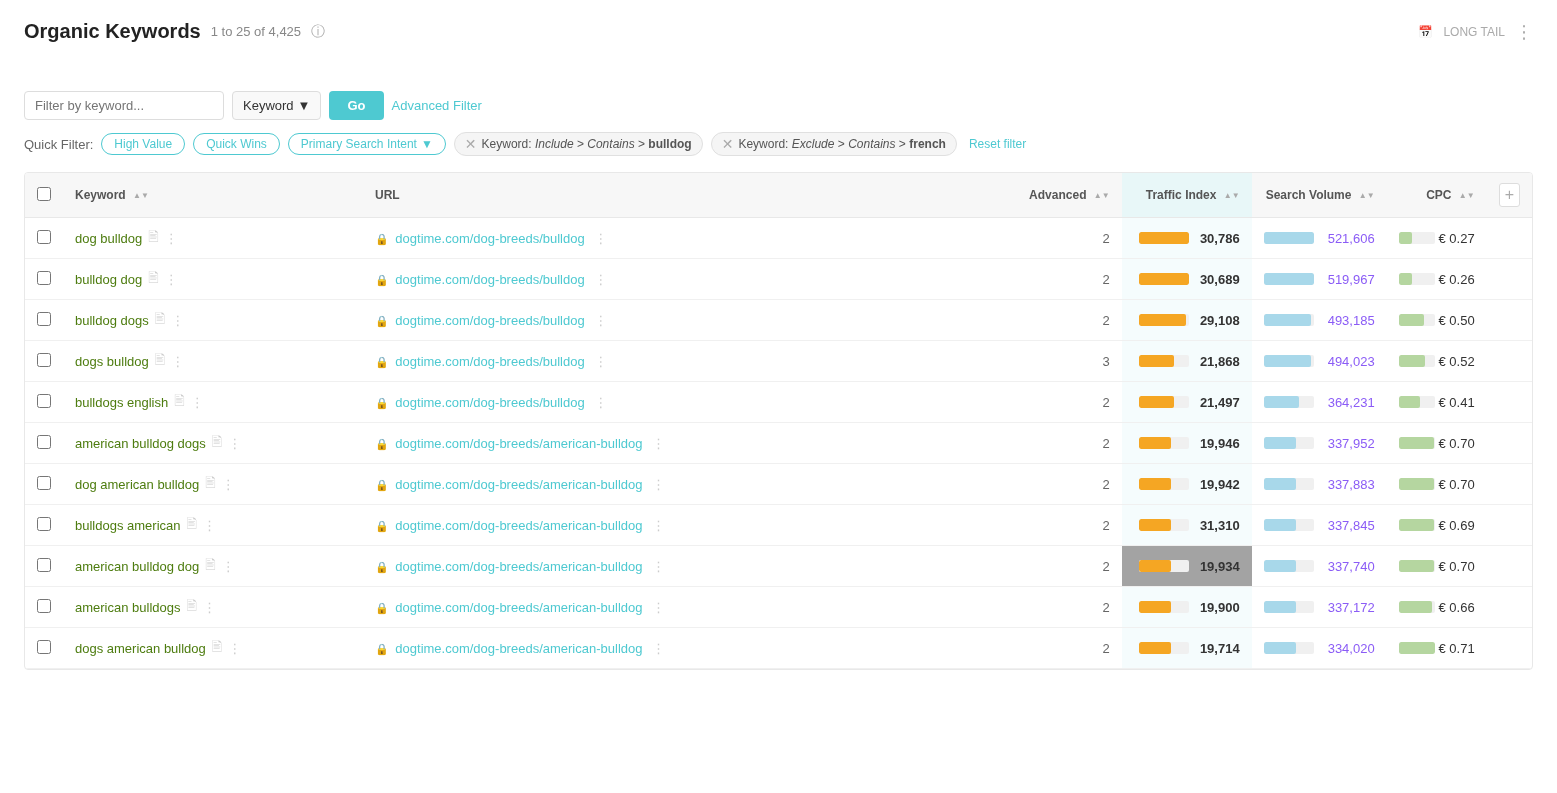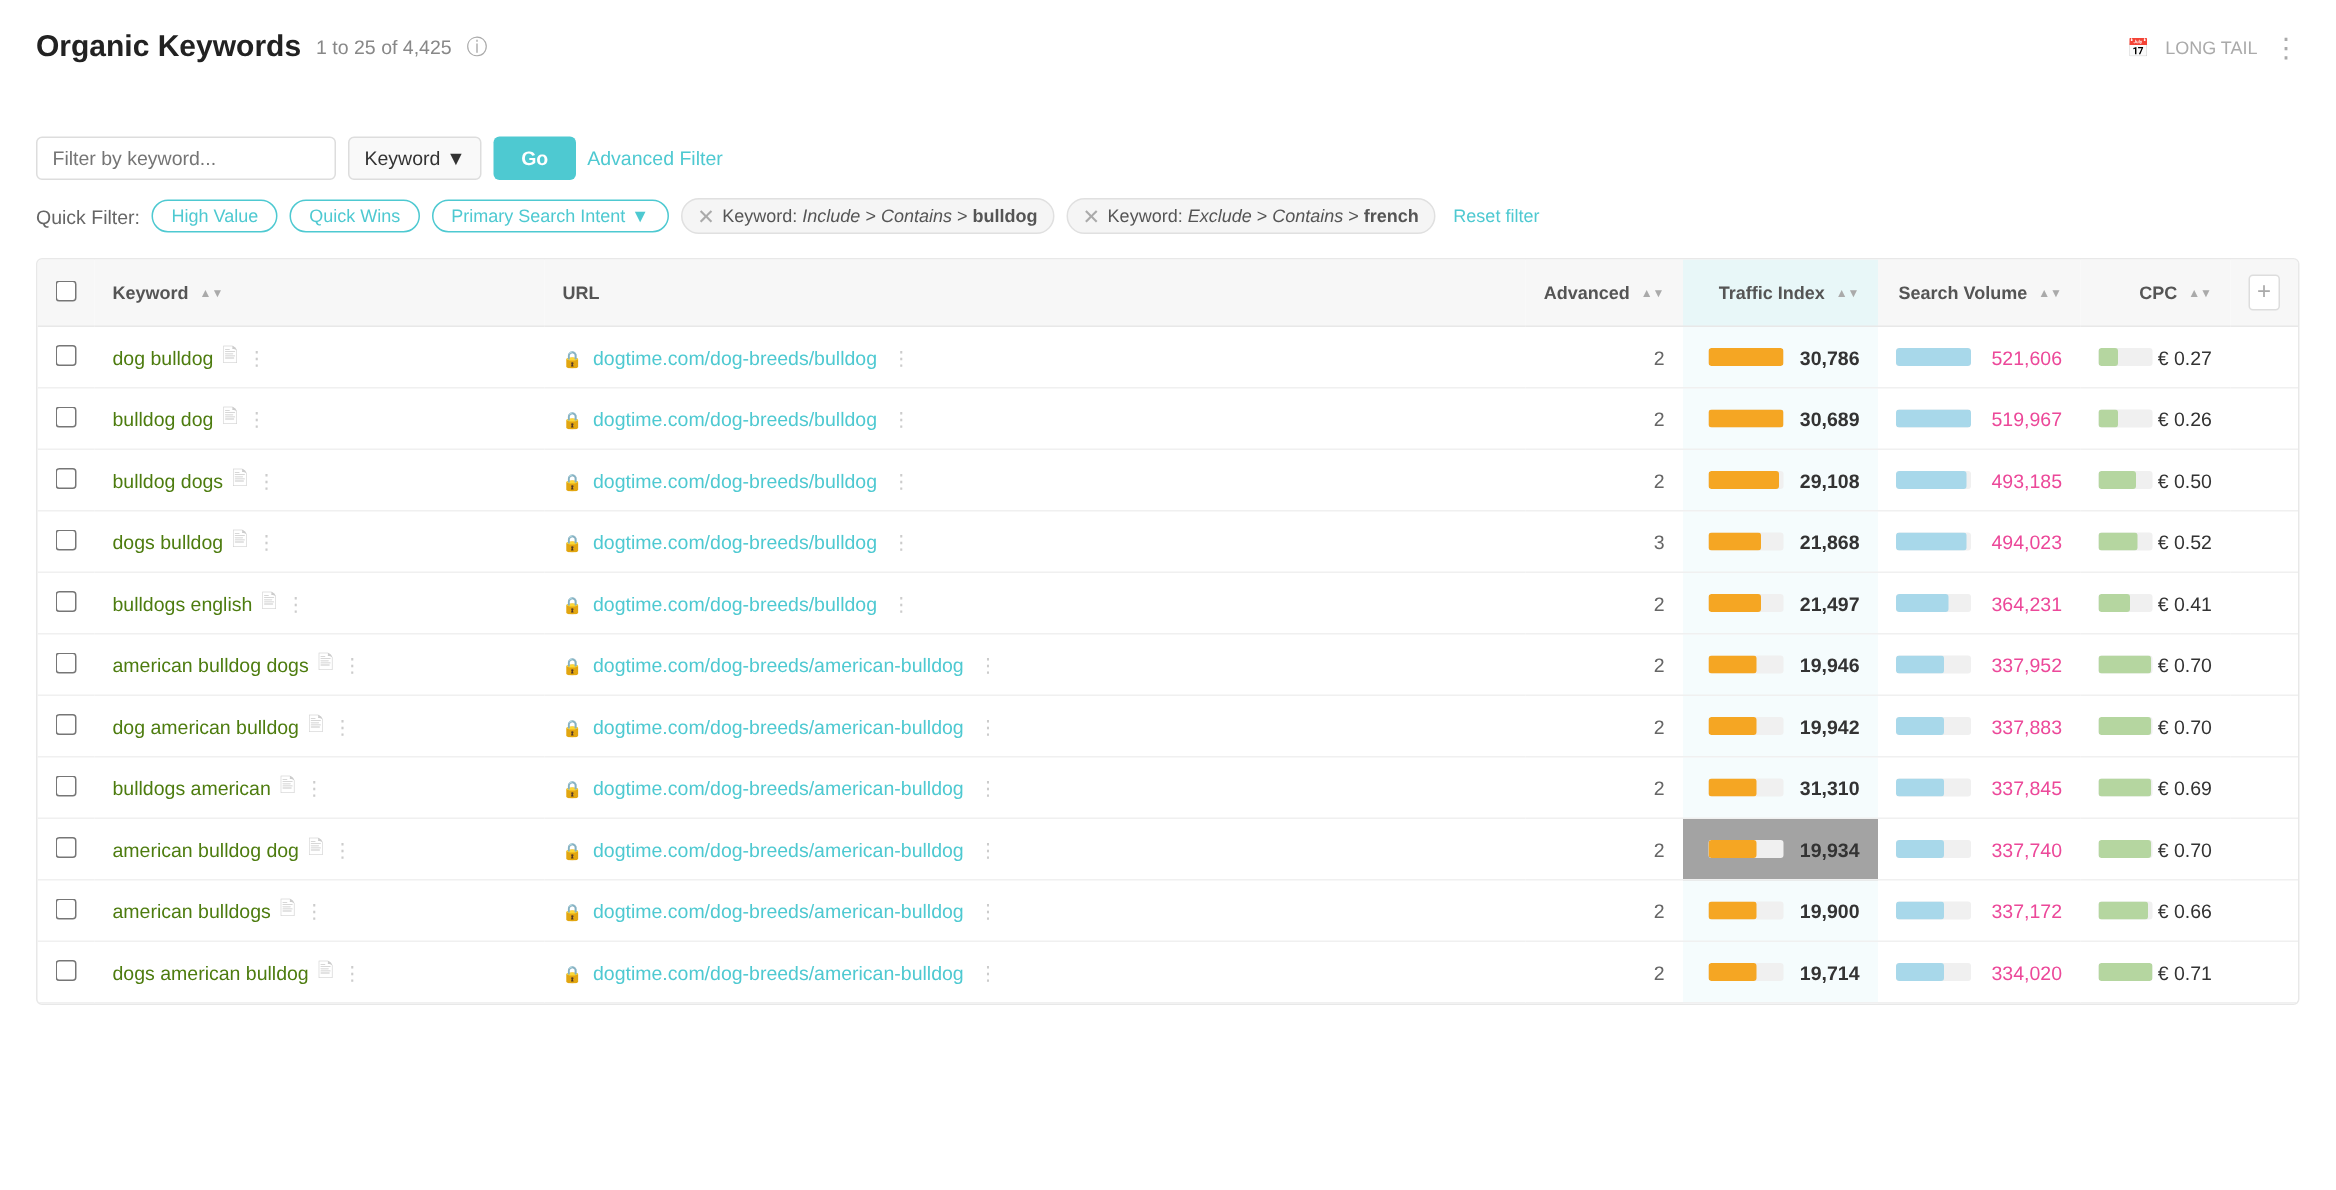--- a/index.html
+++ b/index.html
@@ -62,21 +62,21 @@
     
     .traffic-cell { display: flex; align-items: center; justify-content: flex-end; gap: 6px; }
     .traffic-bar-wrap { width: 50px; height: 12px; background: #f0f0f0; border-radius: 2px; overflow: hidden; }
     .traffic-bar { height: 100%; background: #f5a623; border-radius: 2px; }
     .traffic-val { font-weight: 700; color: #333; font-size: 13px; min-width: 45px; text-align: right; }
 
     
     .sv-cell { display: flex; align-items: center; justify-content: flex-end; gap: 6px; }
     .sv-bar-wrap { width: 50px; height: 12px; background: #f0f0f0; border-radius: 2px; overflow: hidden; }
     .sv-bar { height: 100%; background: #a8d8ea; border-radius: 2px; }
-    .sv-val { color: #ec4899; font-size: 13px; min-width: 55px; text-align: right; }
+    .sv-val { color: #8b5cf6; font-size: 13px; min-width: 55px; text-align: right; }
 
     
     .cpc-cell { display: flex; align-items: center; gap: 0; }
     .cpc-bar-wrap { width: 36px; height: 12px; background: #f0f0f0; border-radius: 2px; overflow: hidden; }
     .cpc-bar { height: 100%; background: #b5d6a0; border-radius: 2px; }
     .cpc-val { color: #333; font-size: 13px; min-width: 40px; text-align: right; }
 
     .add-col-btn { color: #aaa; font-size: 16px; cursor: pointer; border: 1px solid #ddd; border-radius: 3px; padding: 2px 5px; background: #fff; }
 
     .checkbox-input { width: 14px; height: 14px; cursor: pointer; }

